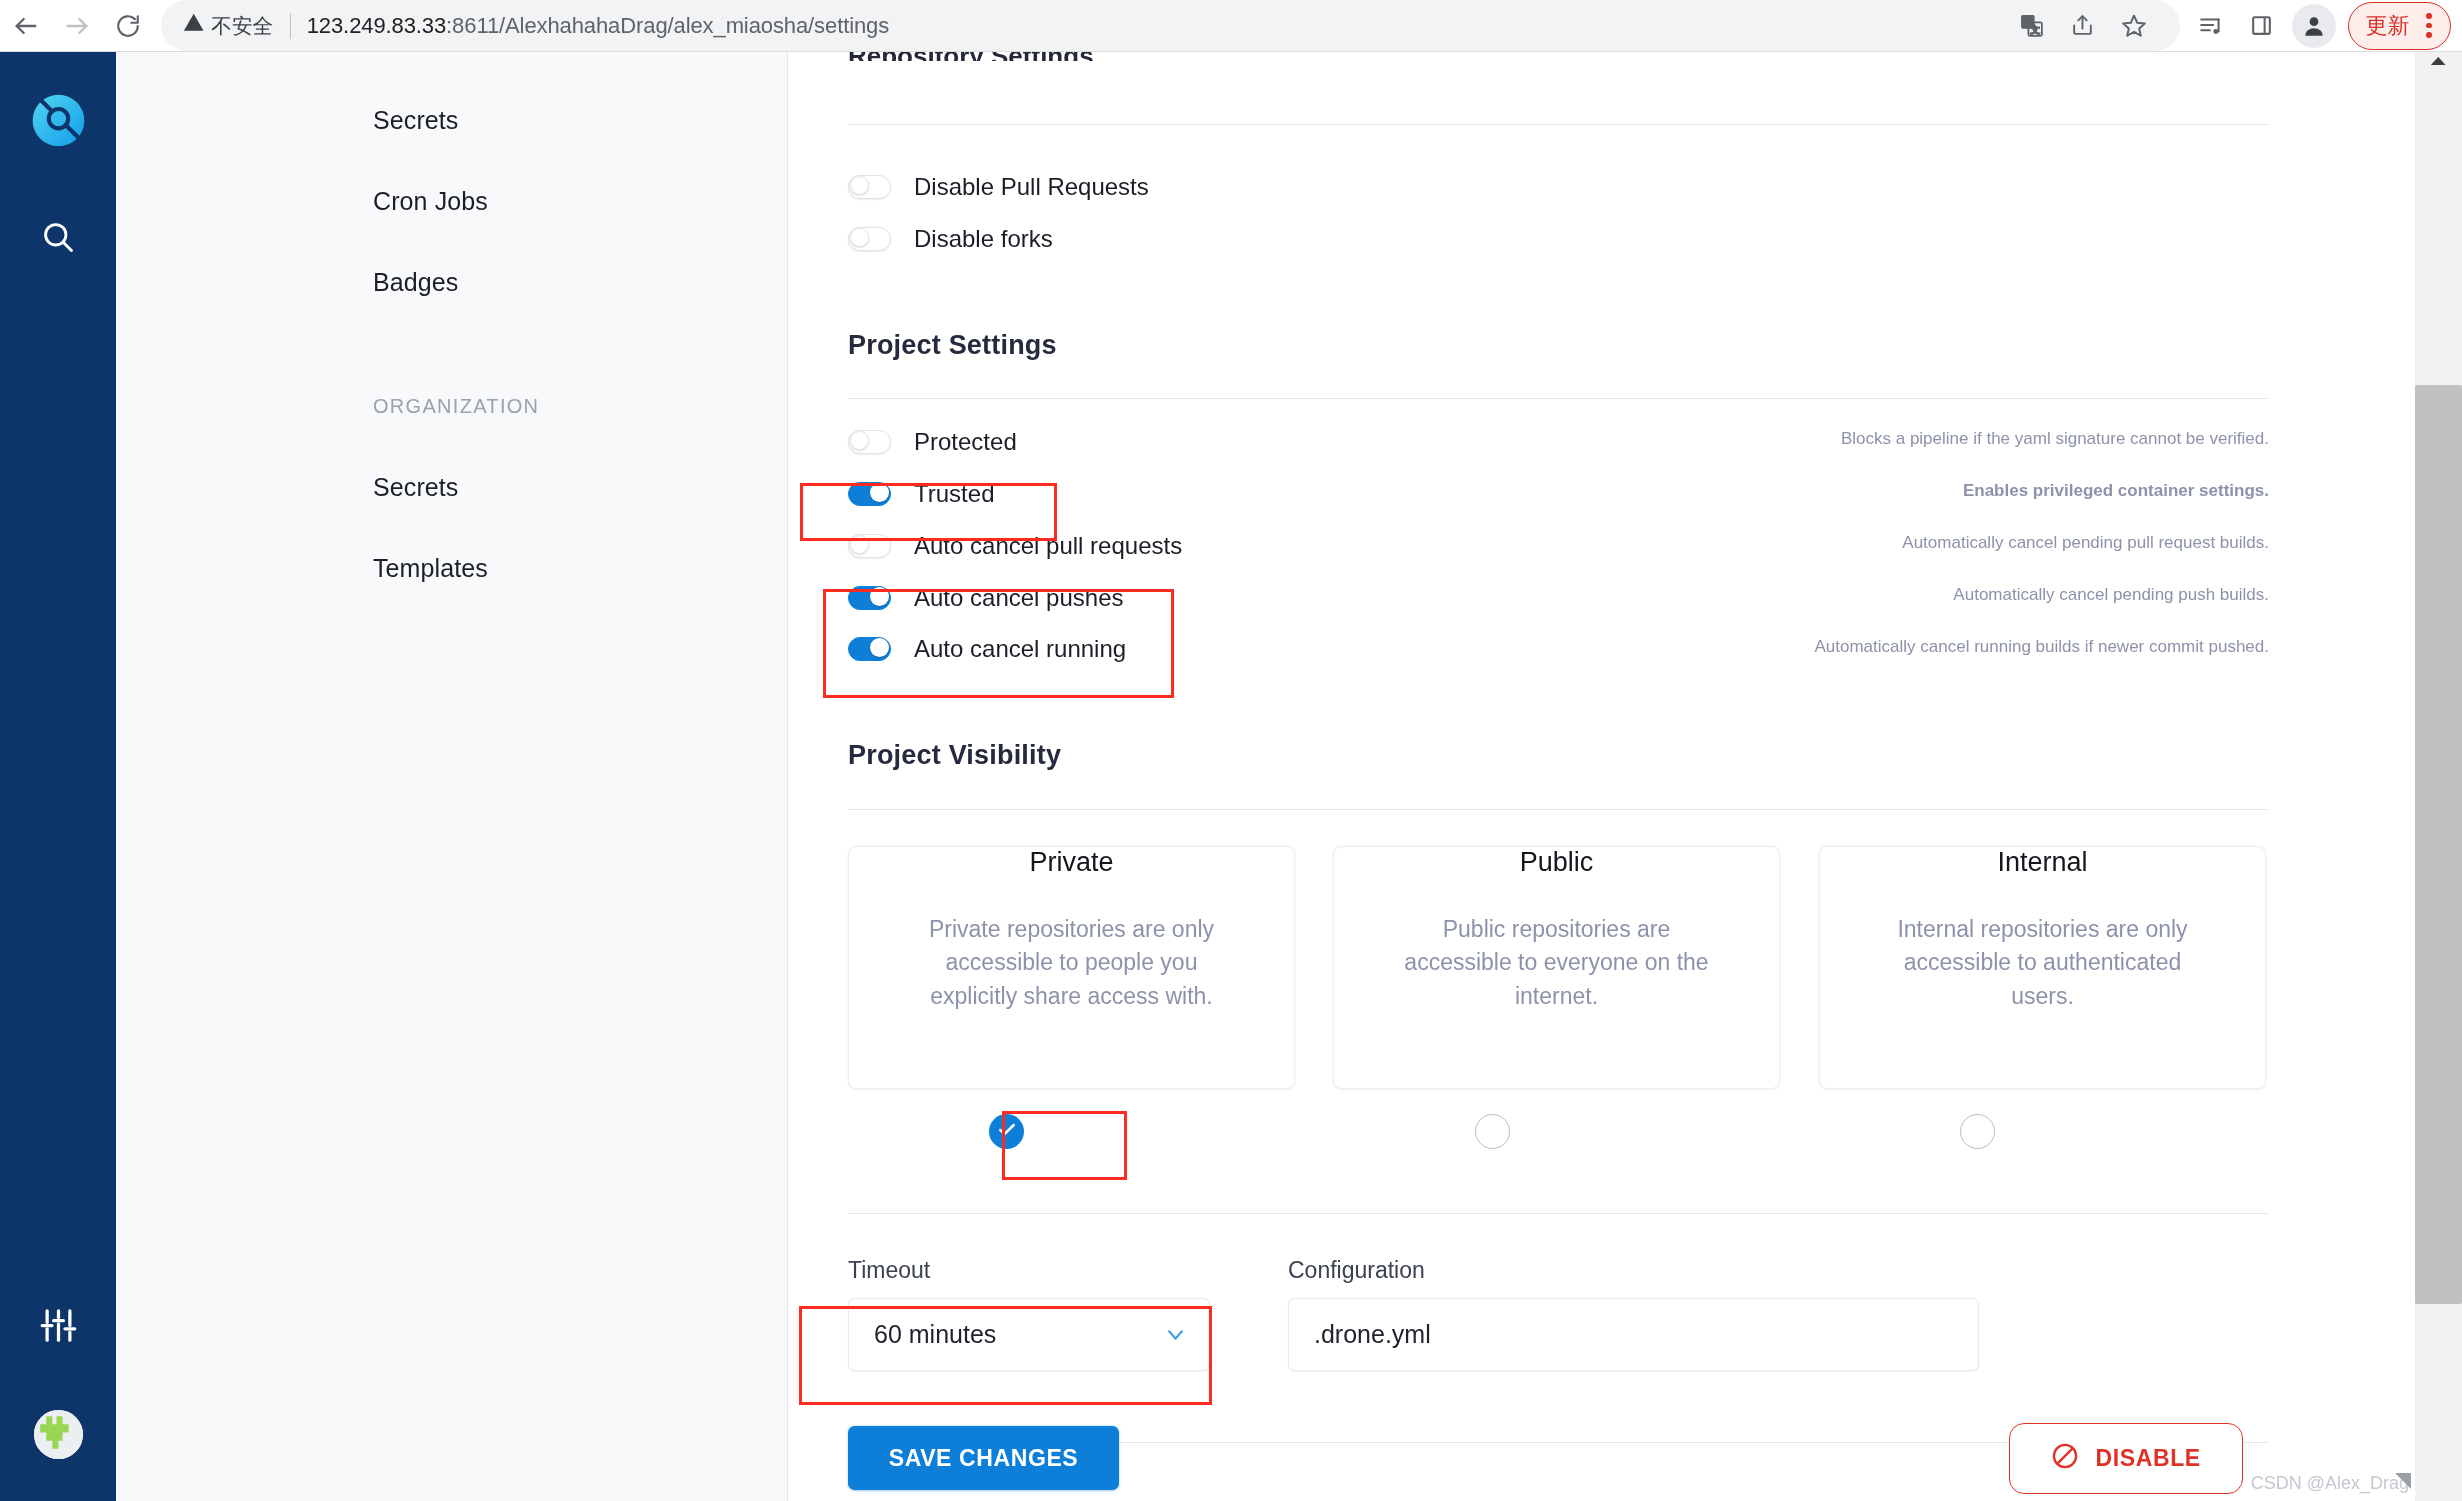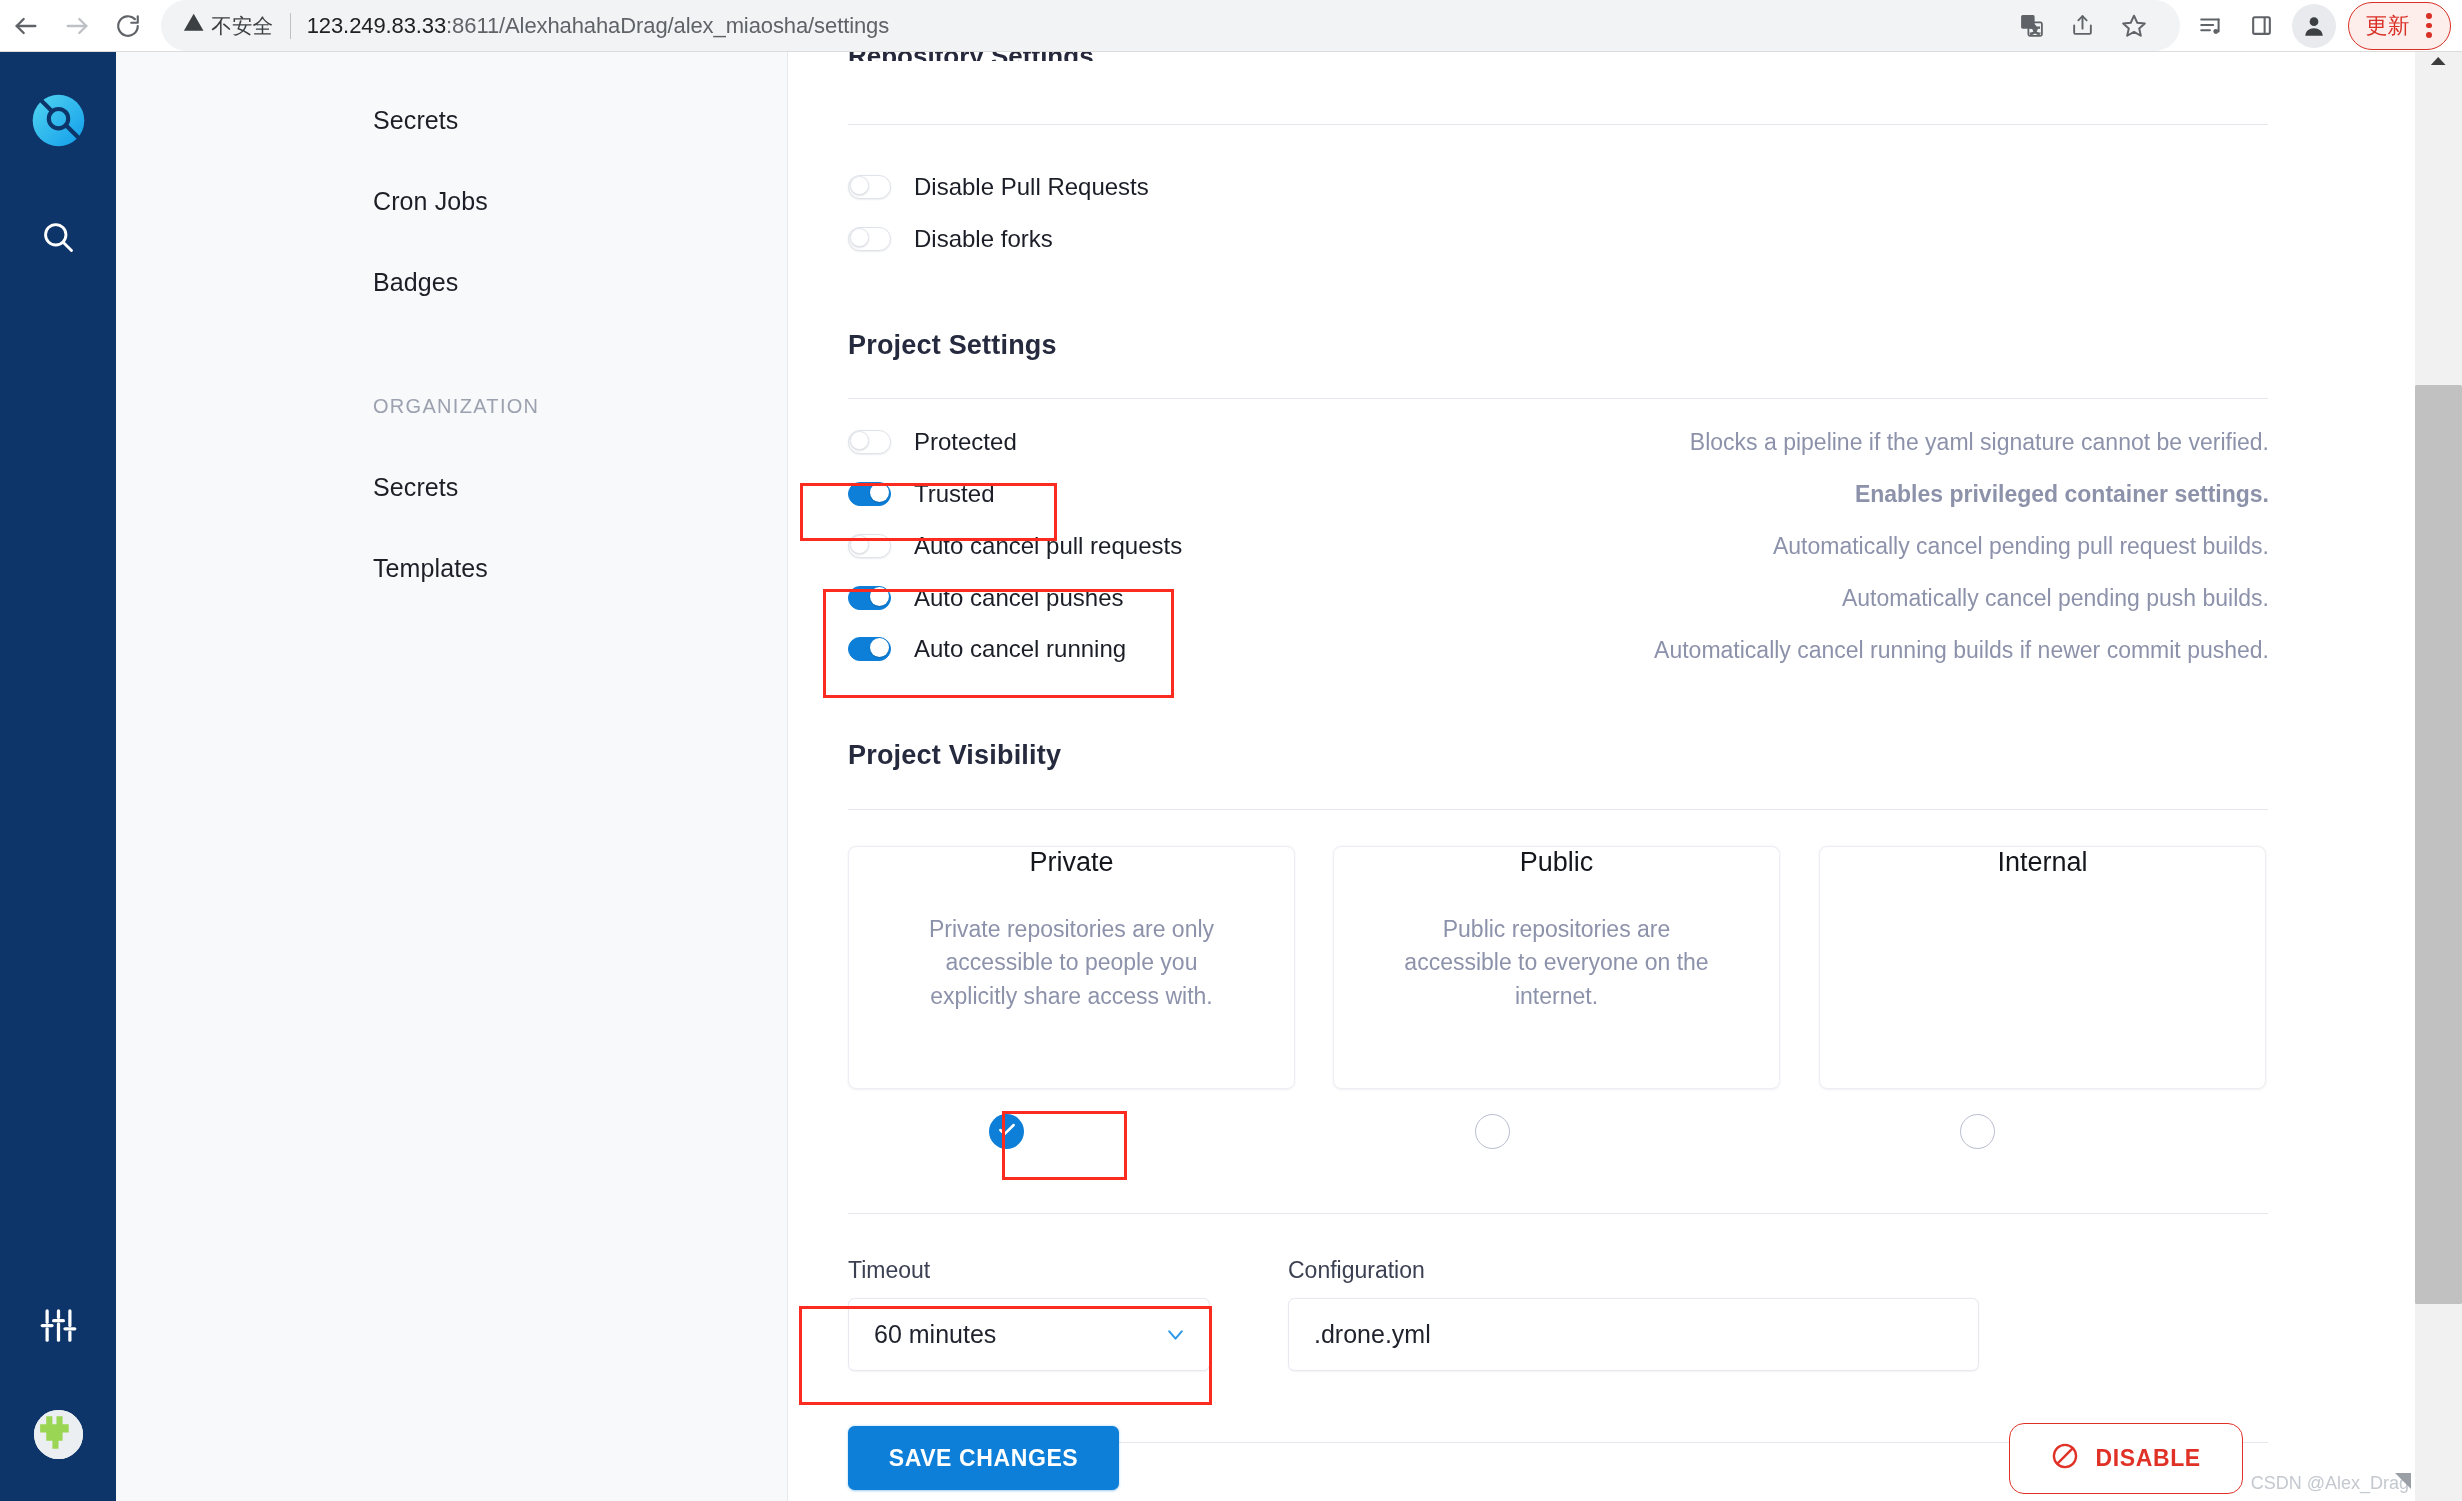--- a/index.html
+++ b/index.html
@@ -131,21 +131,21 @@
     background: #ffffff; border: 0.8px solid #e4e7ee; box-shadow: 0 0.8px 1.6px rgba(20,30,60,0.18);
   }
   .switch.on { background: #0d7fd8; border: 1.6px solid #0d7fd8; }
   .switch.on .knob {
     position: absolute; right: 0.8px; top: 0.8px; width: 19px; height: 19px; border-radius: 50%;
     background: #ffffff; box-shadow: 0 0.8px 1.6px rgba(0,0,0,0.22);
   }
   .toggle-label { font-size: 24px; color: #1b1e27; white-space: nowrap; }
 
   .desc {
-    position: absolute; right: 147px; font-size: 23px; color: #8d92ab;
+    position: absolute; right: 147px; font-size: 17px; color: #8d92ab;
     white-space: nowrap; text-align: right;
   }
 
   .section-title {
     position: absolute; left: 60px; font-size: 27px; font-weight: bold; color: #262a3e;
     letter-spacing: 0.2px;
   }
   .hr { position: absolute; left: 60px; width: 1420px; height: 0.8px; background: #e4e7ec; }
 
   
@@ -459,20 +459,21 @@
       <div class="vis-card" style="left:60px; top:794px;">
         <div class="vis-title">Private</div>
         <div class="vis-desc">Private repositories are only accessible to people you explicitly share access with.</div>
       </div>
       <div class="vis-card" style="left:545px; top:794px;">
         <div class="vis-title">Public</div>
         <div class="vis-desc">Public repositories are accessible to everyone on the internet.</div>
       </div>
       <div class="vis-card" style="left:1031px; top:794px;">
         <div class="vis-title">Internal</div>
+        <div class="vis-desc">Internal repositories are only accessible to authenticated users.</div>
       </div>
 
       <div class="radio checked" style="left:1046px; top:1062px; margin-left:-845px;">
         <span>
           <svg width="20" height="20" viewBox="0 0 24 24" fill="none" stroke="#ffffff" stroke-width="3" stroke-linecap="round" stroke-linejoin="round">
               <polyline points="20 6 9 17 4 12"></polyline>
             </svg>
         </span>
       </div>
       <div class="radio empty" style="left:687px; top:1062px;"></div>

